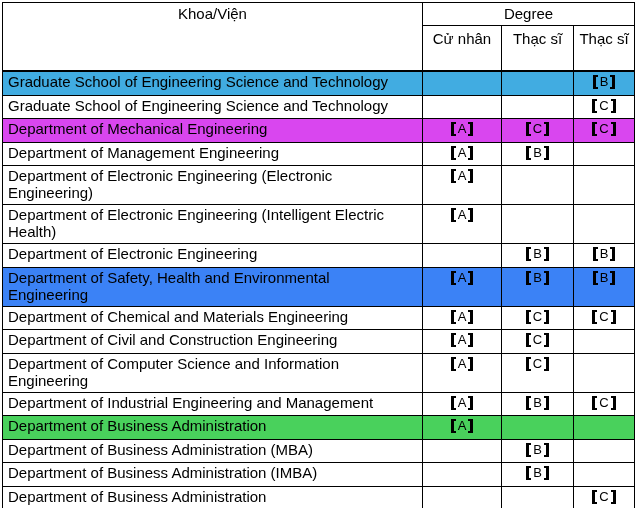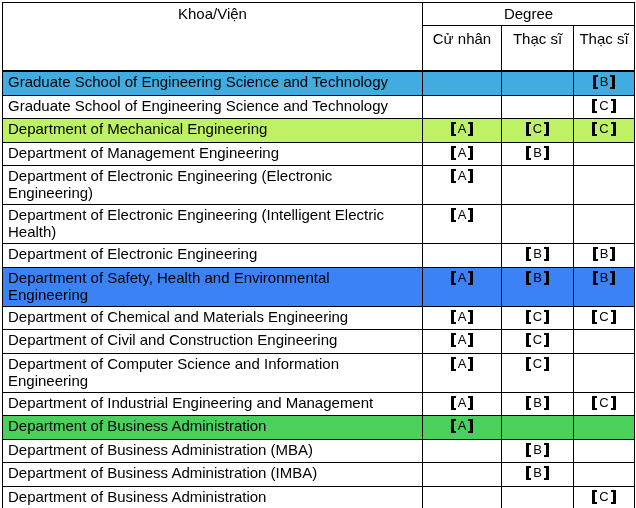--- a/index.html
+++ b/index.html
@@ -117,21 +117,21 @@
             <div class="name-line">Graduate School of Engineering Science and Technology</div>
           </td>
           <td class="deg-cell"></td>
           <td class="deg-cell"></td>
           <td class="deg-cell"><span class="mk">
               <span class="bk bk-l"></span>
               <span class="mk-letter">C</span>
               <span class="bk bk-r"></span>
             </span></td>
         </tr>
-        <tr class="rs" style="background: #bef264;">
+        <tr class="rs" style="background: #d946ef;">
           <td class="name-cell">
             <div class="name-line">Department of Mechanical Engineering</div>
           </td>
           <td class="deg-cell"><span class="mk">
               <span class="bk bk-l"></span>
               <span class="mk-letter">A</span>
               <span class="bk bk-r"></span>
             </span></td>
           <td class="deg-cell"><span class="mk">
               <span class="bk bk-l"></span>

